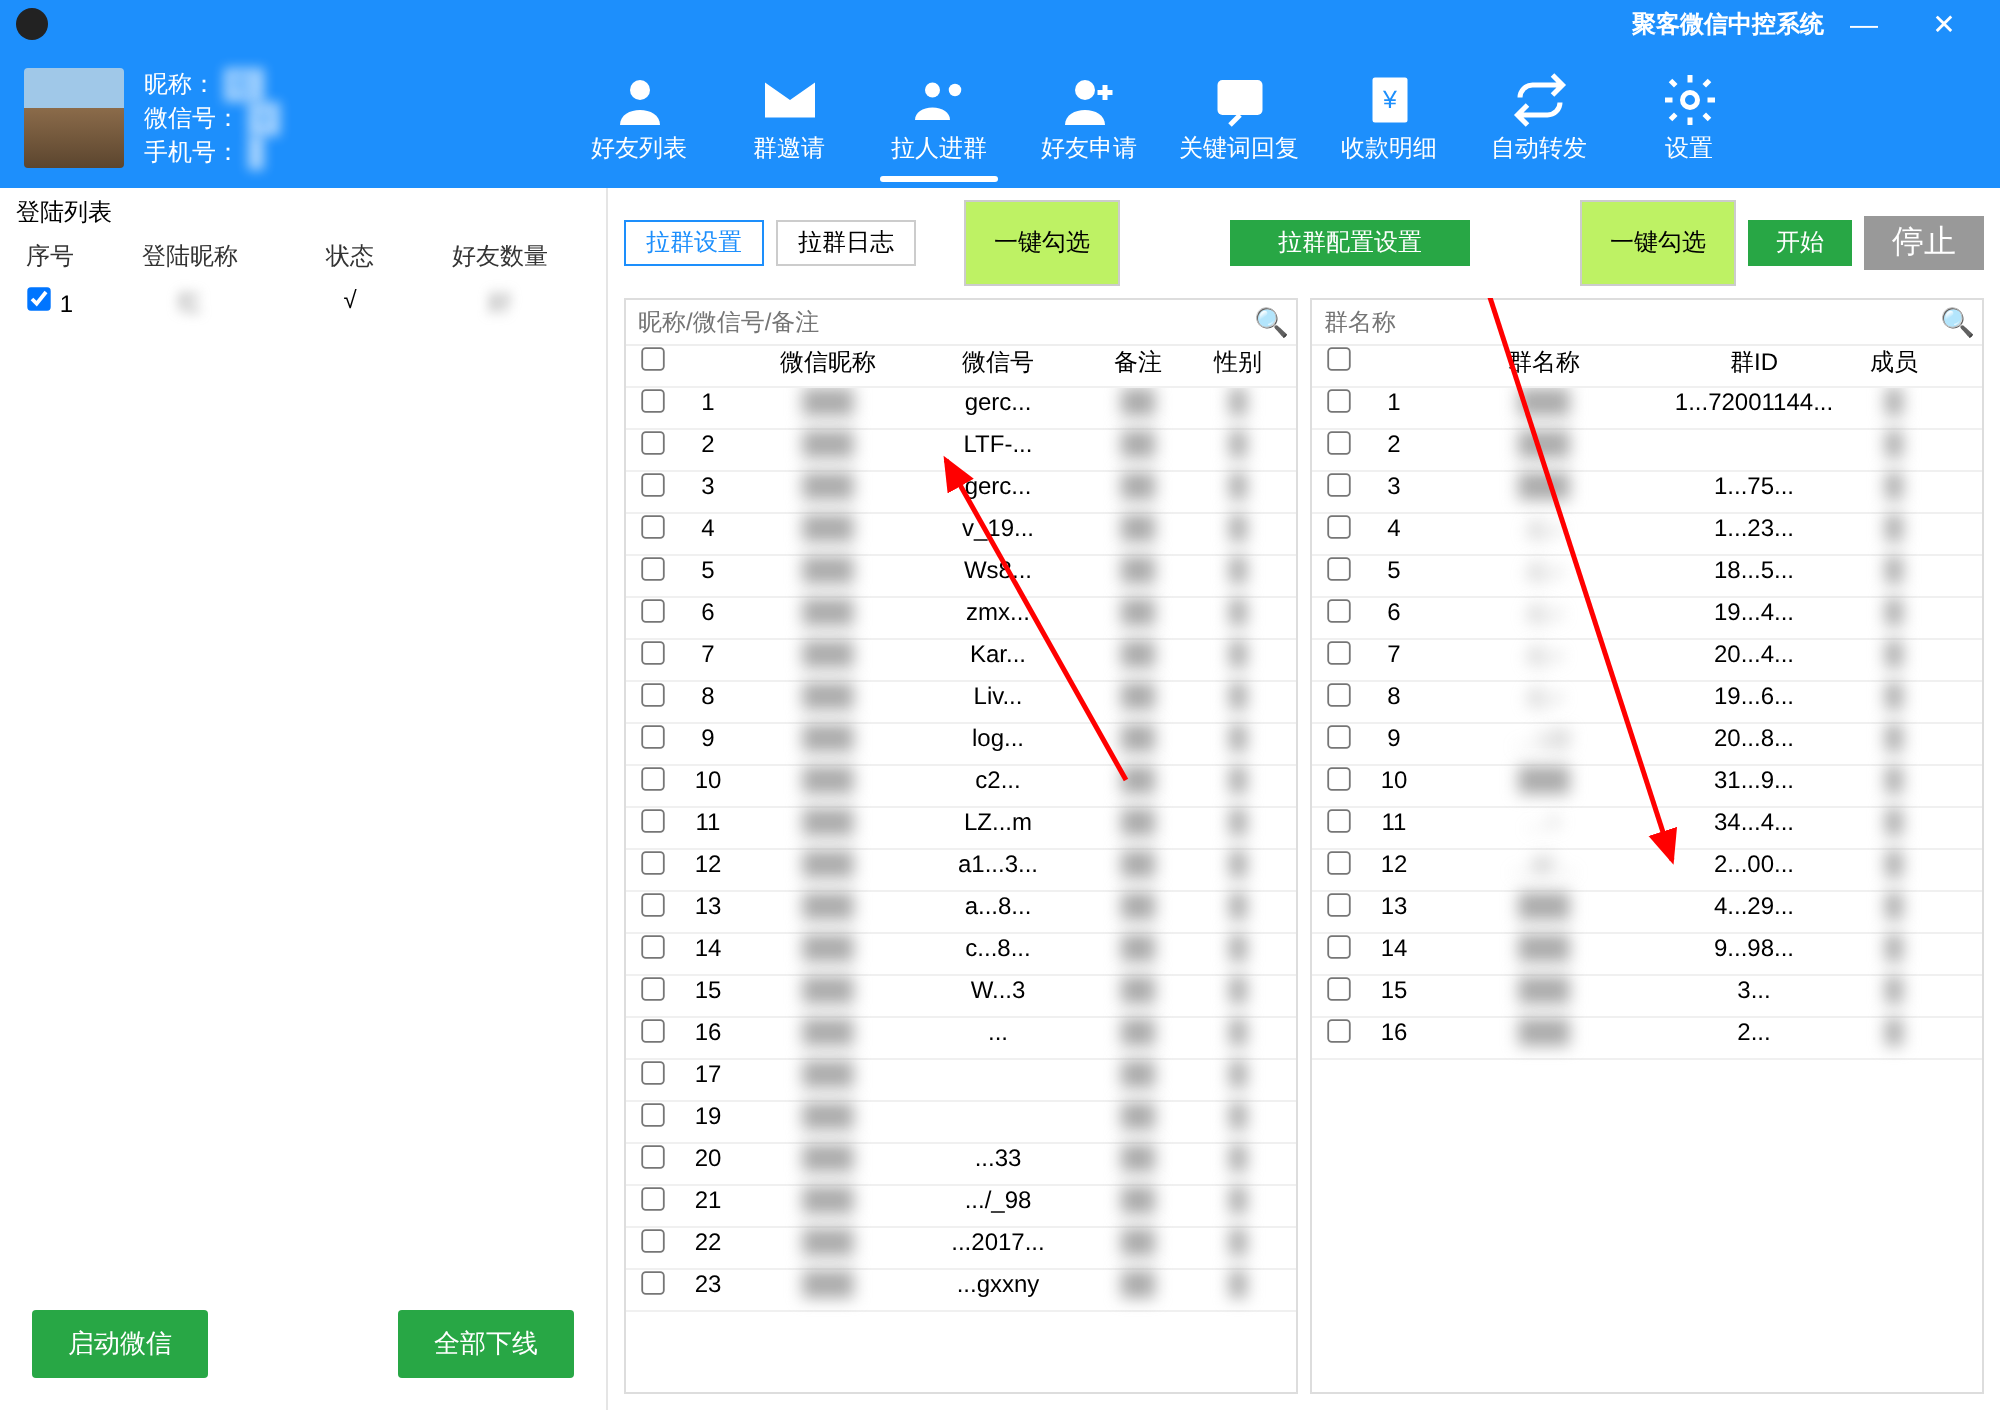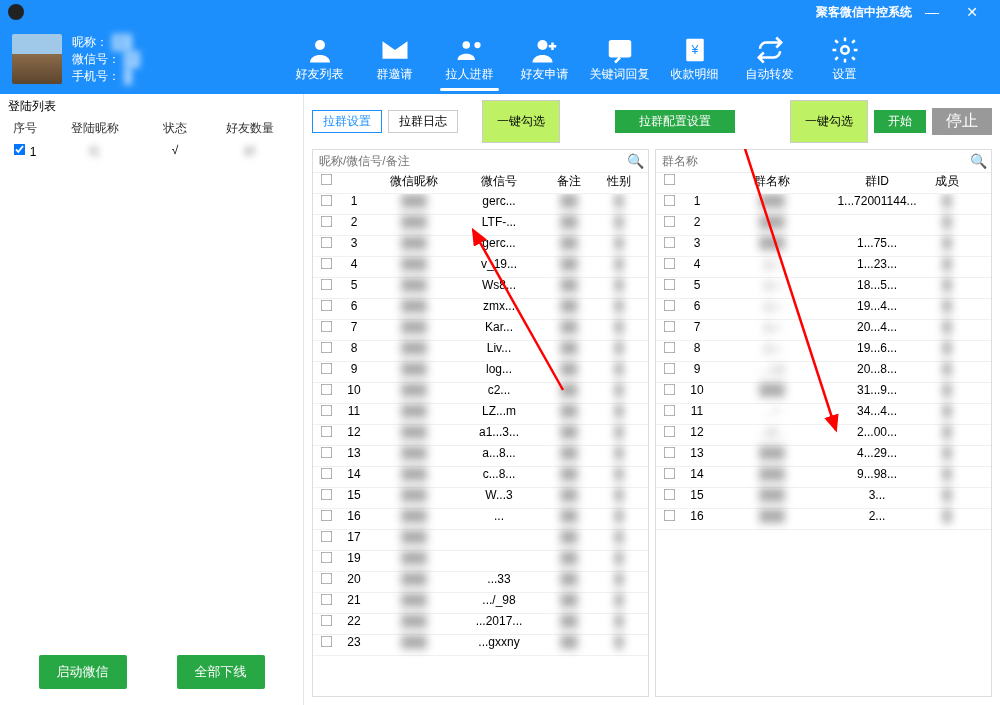--- a/index.html
+++ b/index.html
@@ -23,21 +23,21 @@
 .left-panel .section-title { font-size: 12px; padding: 4px 8px 2px 8px; }
 .login-table { font-size: 12px; }
 .login-table .hdr, .login-table .row { display: flex; padding: 3px 0; }
 .login-table .hdr { color: #333; }
 .login-table .cell { text-align: center; }
 .c-idx { width: 50px; }
 .c-nick { width: 90px; }
 .c-stat { width: 70px; }
 .c-cnt { width: 80px; }
 .login-table .row .blur { filter: blur(3px); color:#888; }
-.left-buttons { margin-top: auto; padding: 16px; display: flex; gap: 50px; justify-content: center; }
+.left-buttons { margin-top: auto; padding: 16px; display: flex; gap: 50px; justify-content: space-between; }
 .btn-green { background: #28a745; color: #fff; border: none; padding: 8px 18px; font-size: 13px; border-radius: 2px; cursor: pointer; }
 .right-panel { flex: 1; display: flex; flex-direction: column; }
 .toolbar { display: flex; align-items: center; padding: 6px 8px 6px 8px; gap: 6px; font-size: 12px; }
 .tab { border: 1px solid #ccc; padding: 2px 10px; cursor: pointer; background:#fff; }
 .tab.active { color: #1d8ffc; border-color:#1d8ffc; }
 .btn-gray { background: #bef264; border:1px solid #ccc; padding: 12px 14px; font-size:12px; cursor:pointer; }
 .btn-green2 { background: #28a745; color:#fff; border:none; padding: 3px 14px; font-size:12px; cursor:pointer; }
 .btn-gray-dark { background:#999; color:#fff; border:none; padding:3px 14px; font-size:16px; cursor:pointer; }
 .spacer { flex:1; }
 .tables { flex:1; display:flex; overflow:hidden; padding:0 8px 8px 8px; gap:6px; }

